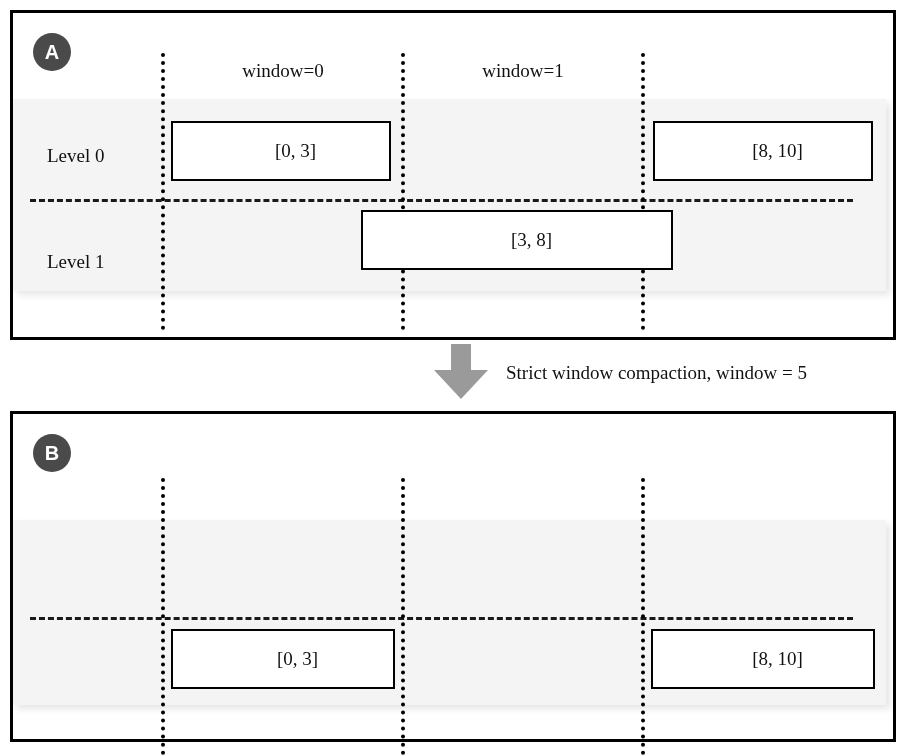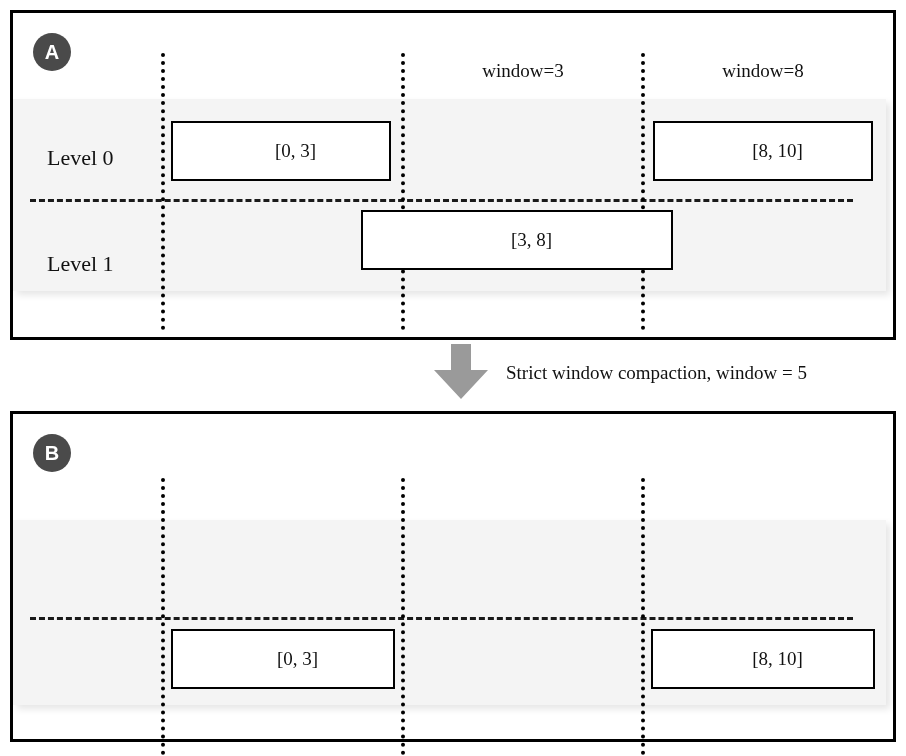--- a/index.html
+++ b/index.html
@@ -68,21 +68,21 @@
   .col-label {
     position: absolute;
     font-size: 19px;
     color: #111111;
     text-align: center;
     white-space: nowrap;
   }
 
   .level-label {
     position: absolute;
-    font-size: 22px;
+    font-size: 19px;
     color: #111111;
     white-space: nowrap;
   }
 
   .interval-box {
     position: absolute;
     border: 2.5px solid #000000;
     background: #ffffff;
     box-sizing: border-box;
     display: flex;
@@ -114,22 +114,22 @@
 </style>
 </head>
 <body>
 
 <div class="panel" id="panel-a">
 
   <div class="badge">A</div>
 
   <div class="band" id="band-a" style="left:0px; top:86px; width:873px; height:192px;"></div>
 
-  <div class="col-label" style="left:390px; top:47px; width:240px;">window=3</div>
-  <div class="col-label" style="left:630px; top:47px; width:240px;">window=8</div>
+  <div class="col-label" style="left:150px; top:47px; width:240px;">window=0</div>
+  <div class="col-label" style="left:390px; top:47px; width:240px;">window=1</div>
 
   <div class="level-label" style="left:34px; top:132px;">Level 0</div>
   <div class="level-label" style="left:34px; top:230px;margin-top:8px;">Level 1</div>
 
   <div class="hline" style="left:17px; top:186px; width:823px;"></div>
 
   <div class="vline" style="left:148px; top:40px; height:277px;"></div>
   <div class="vline" style="left:388px; top:40px; height:277px;"></div>
   <div class="vline" style="left:628px; top:40px; height:277px;"></div>
 

